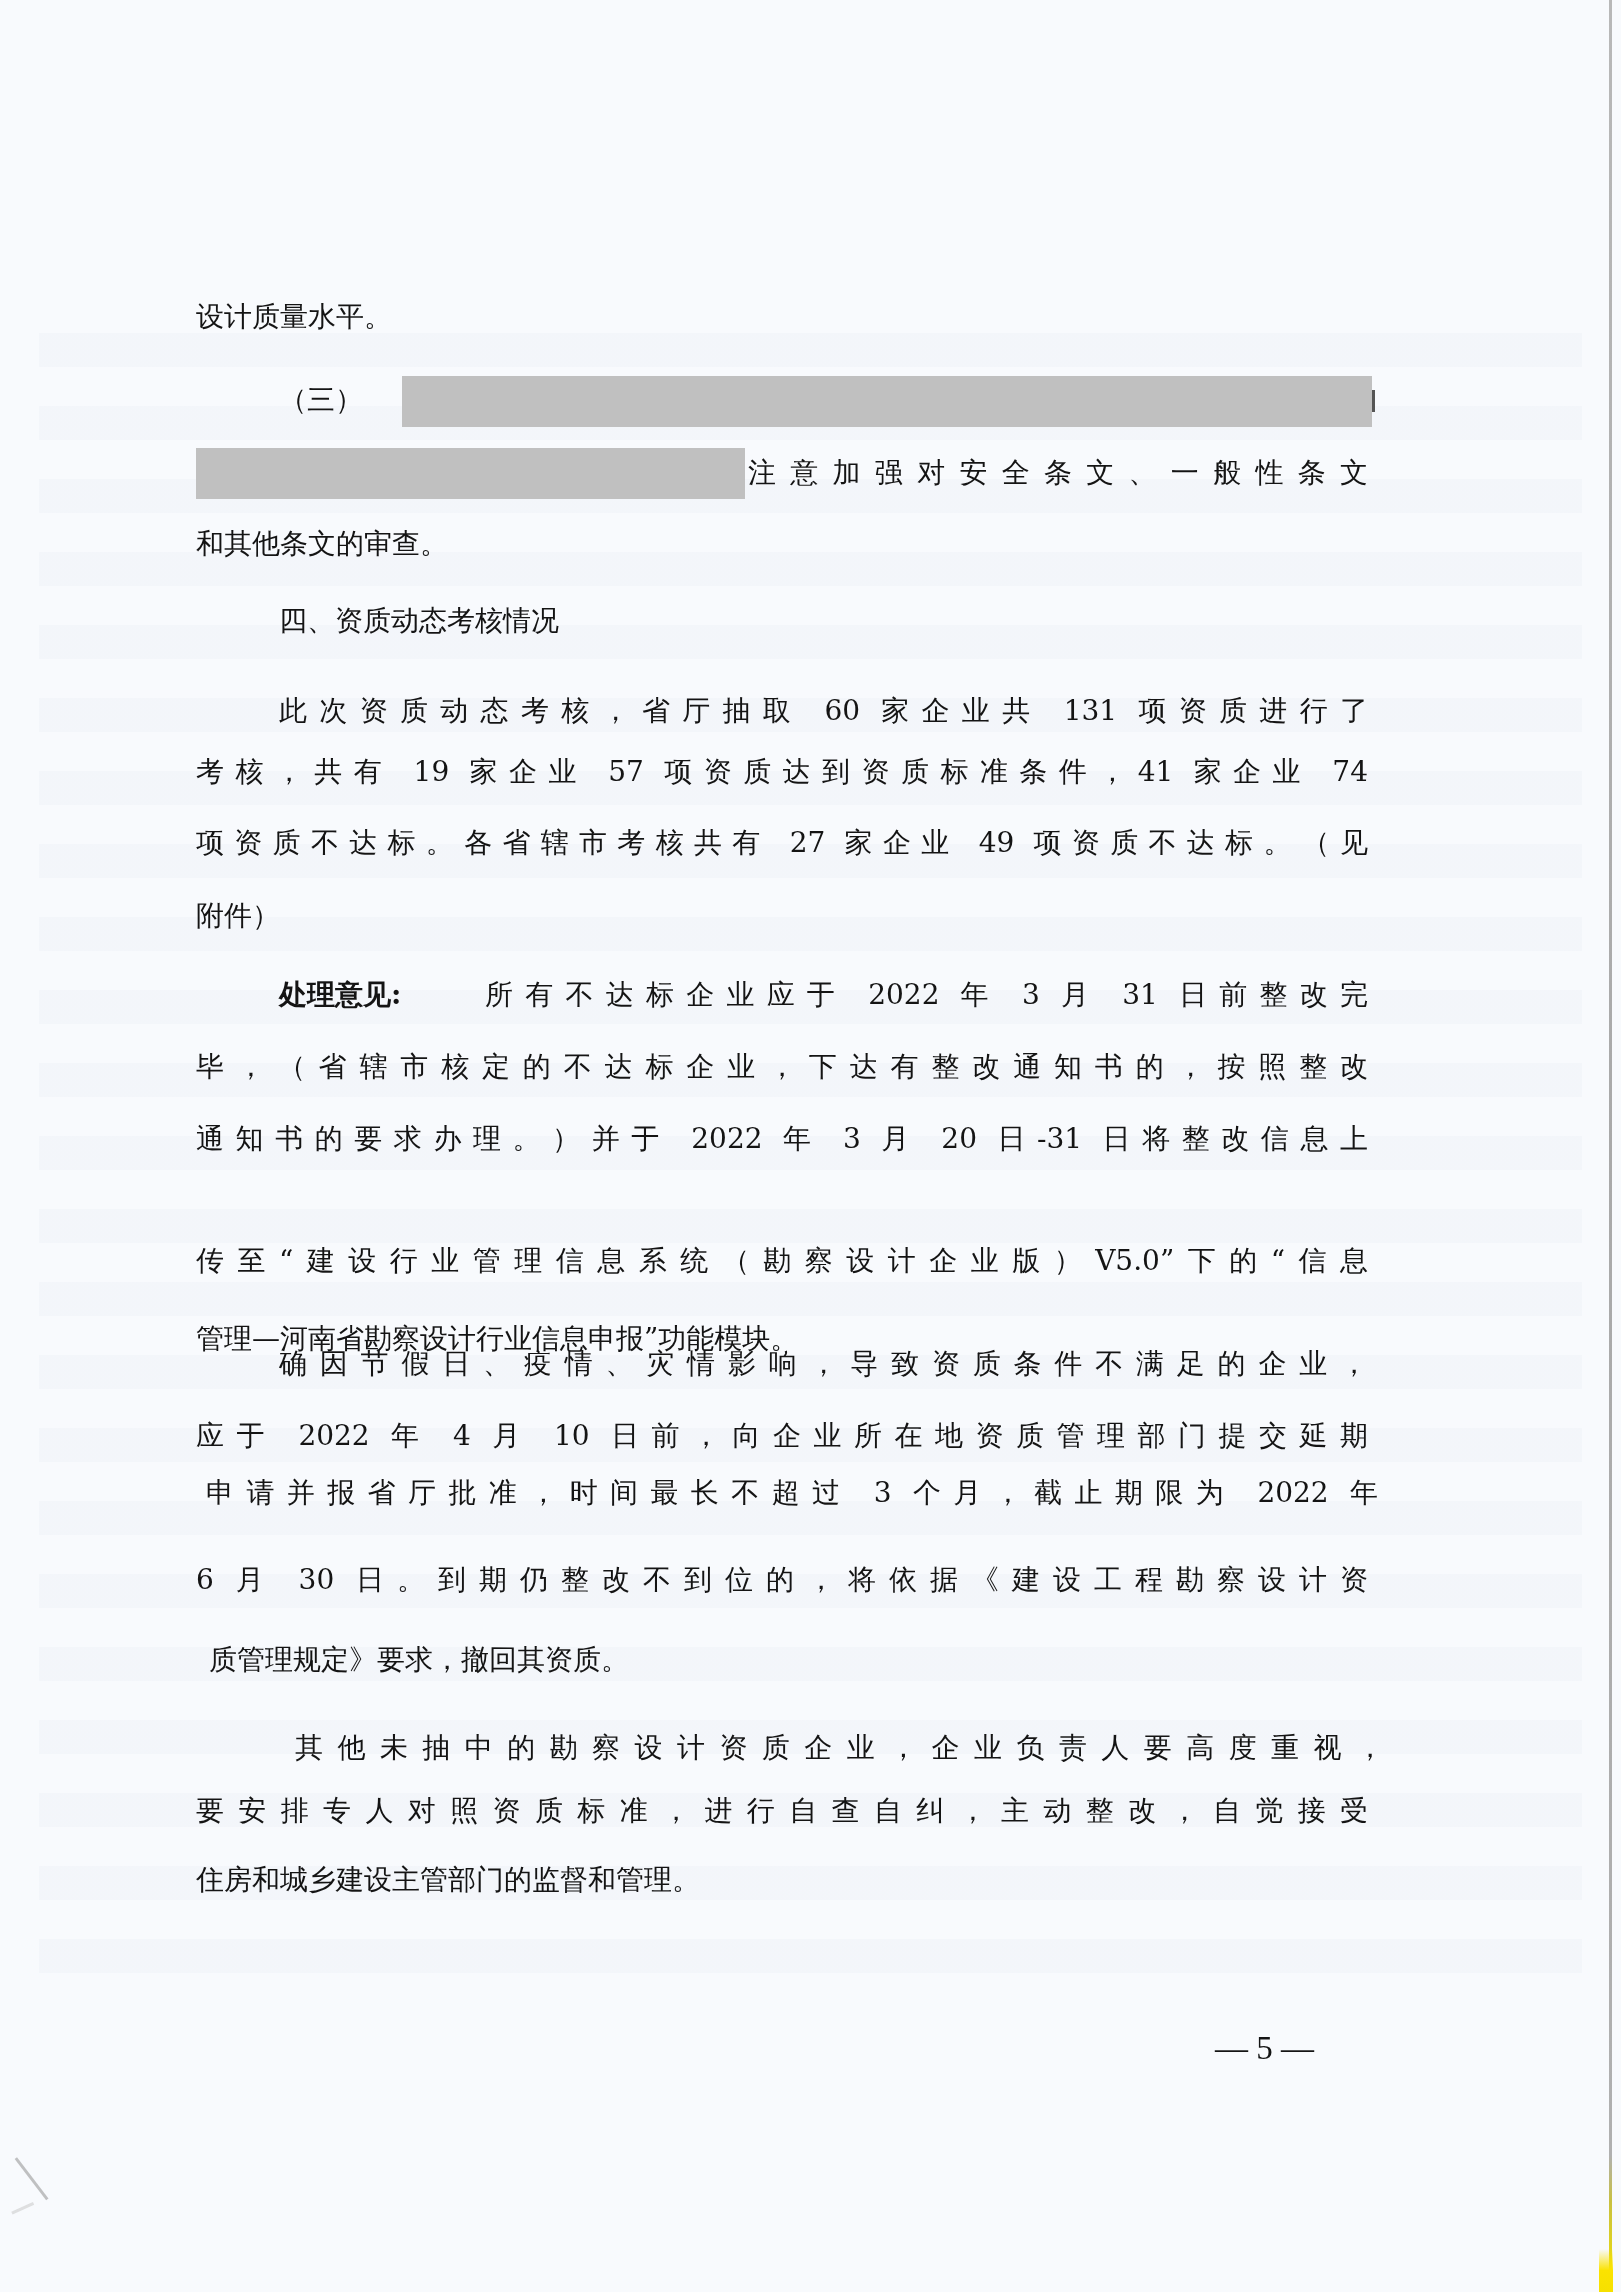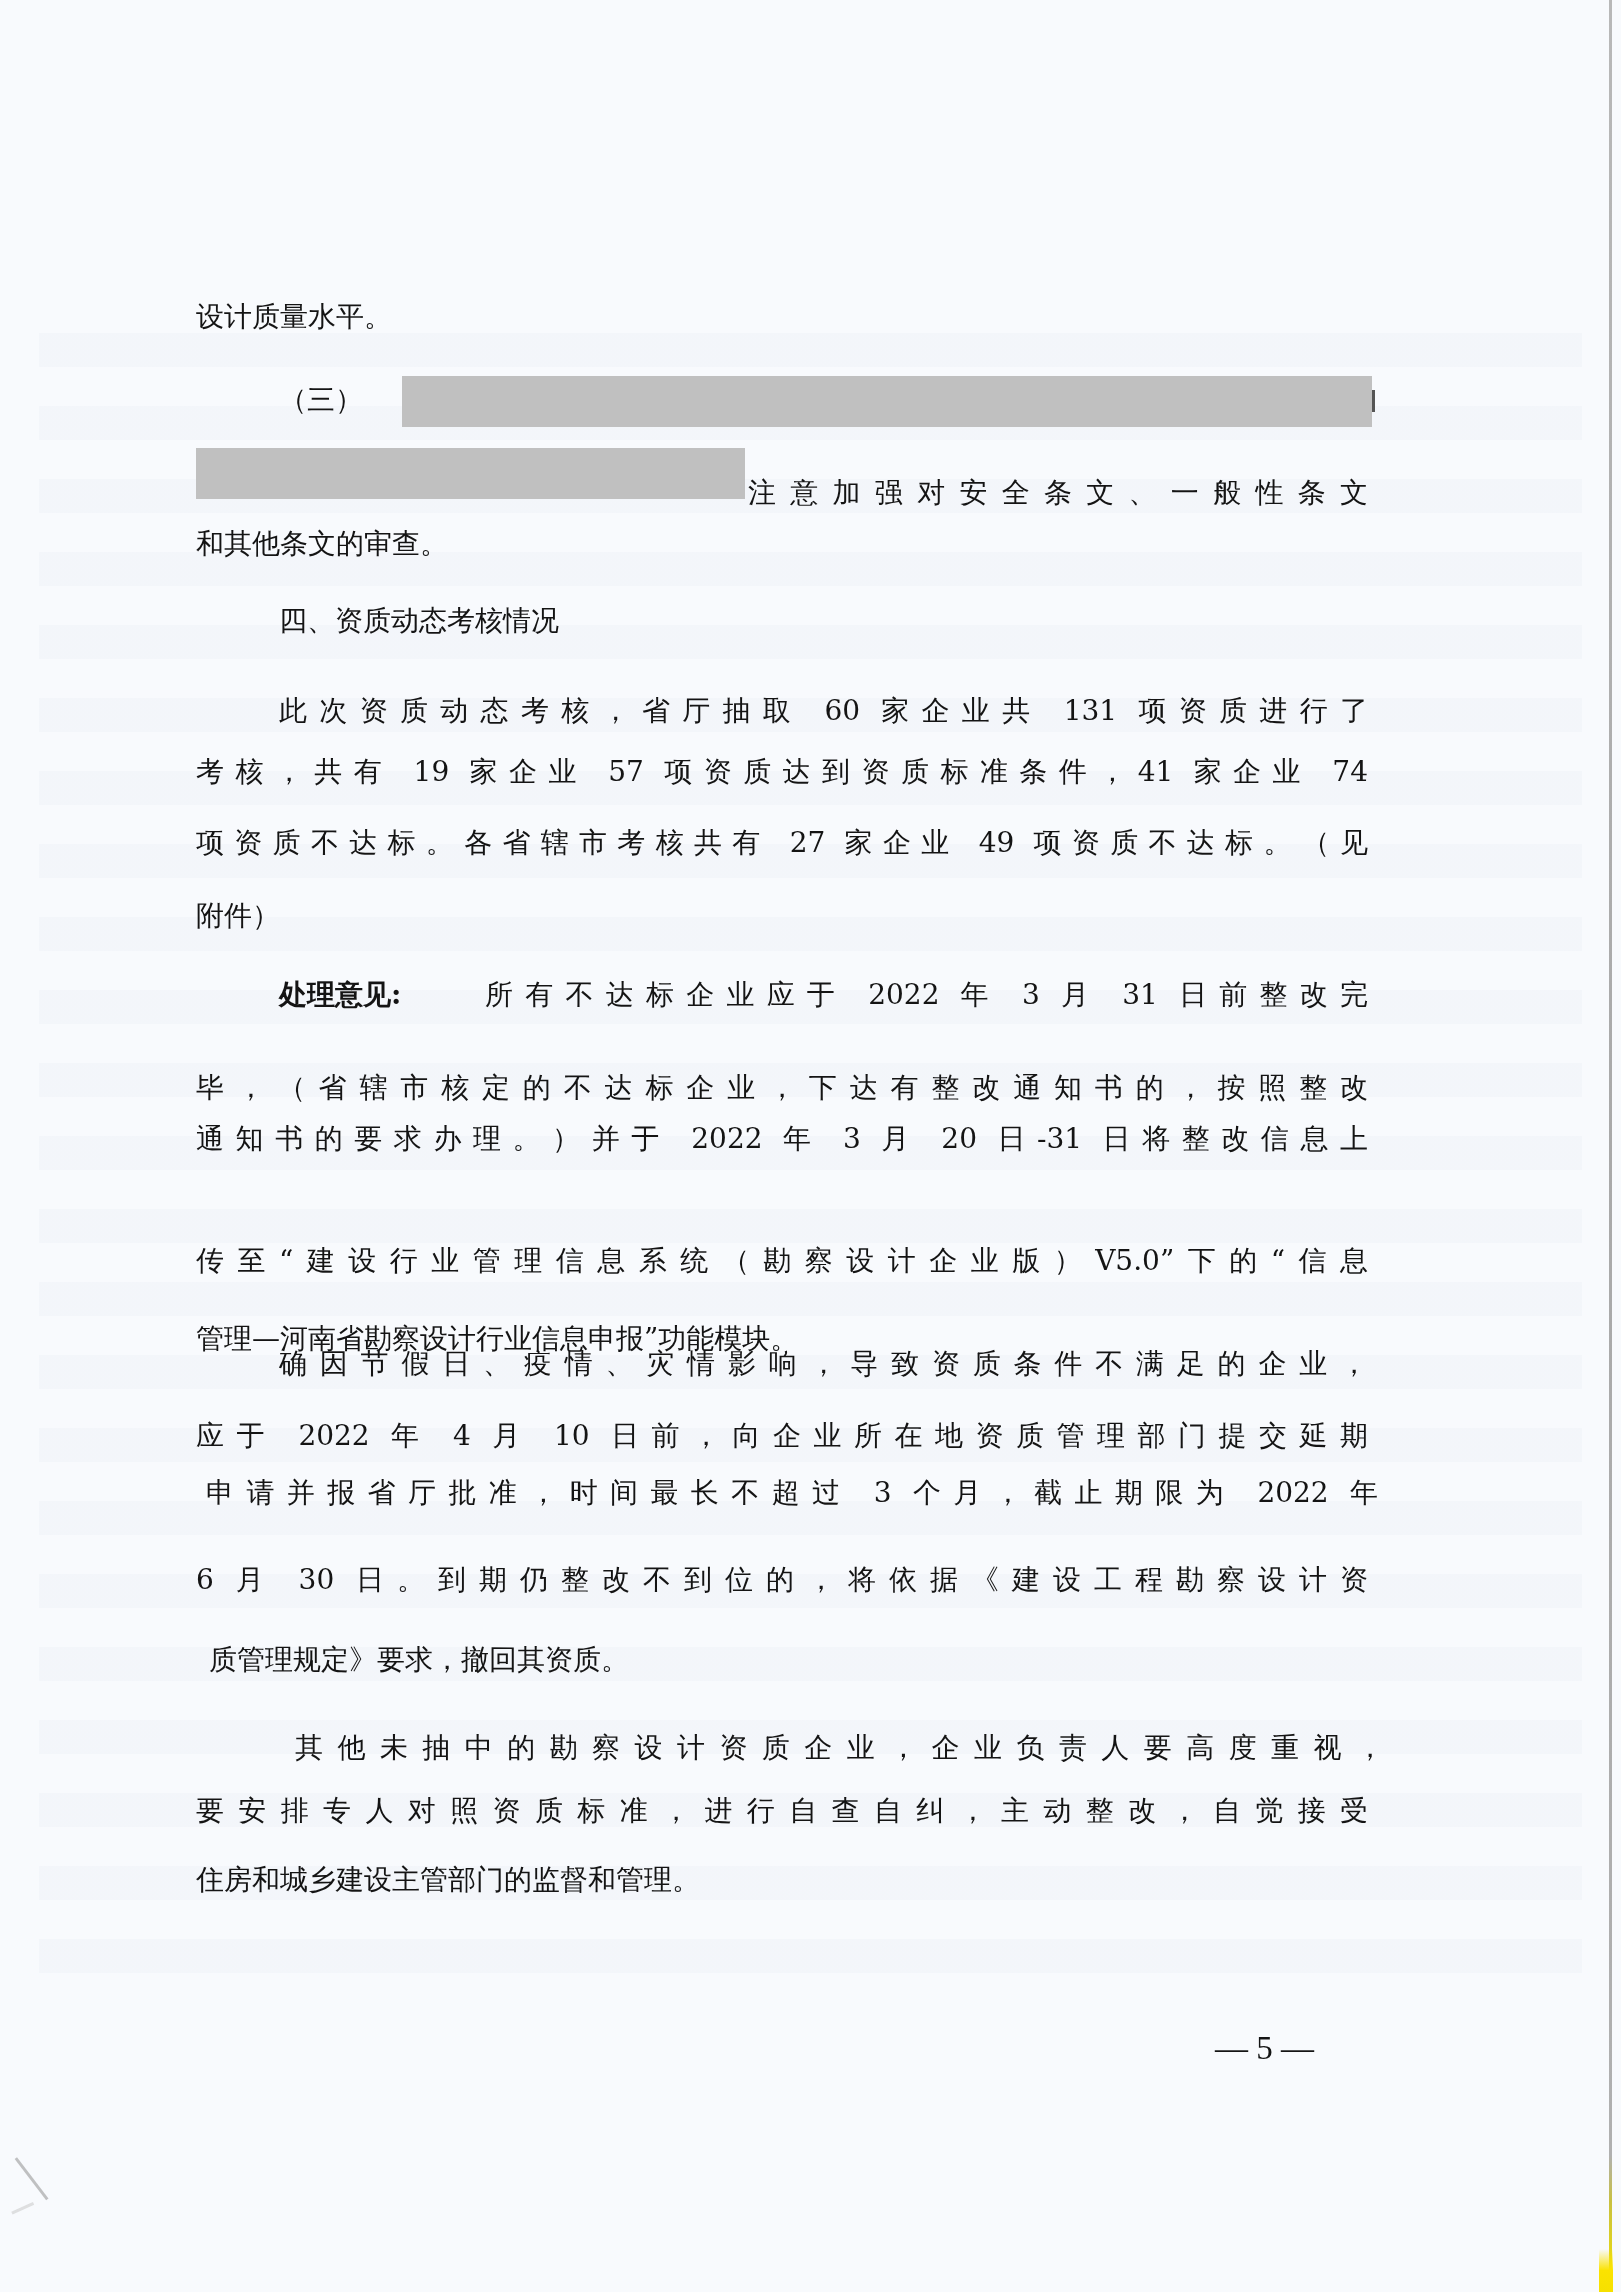--- a/index.html
+++ b/index.html
@@ -58,34 +58,34 @@
   <path d="M6 58 L28 48" stroke="#c4c4c4" stroke-width="3" fill="none" opacity="0.5"></path>
 </svg>
 
 <div class="line last" style="top:292px;">设计质量水平。</div>
 
 <div class="line last" style="top:375px; left:279px; width:127px;">（三）</div>
 <div class="redact" style="left:402px; top:376px; width:970px; height:51px;"></div>
 <div style="position:absolute; left:1372px; top:390px; width:2.9px; height:21.6px; background:#555;"></div>
 
 <div class="redact" style="left:196px; top:448px; width:549px; height:51px;"></div>
-<div class="line" style="top:448px; left:748px; width:620px;margin-top:20px;">注意加强对安全条文、一般性条文</div>
+<div class="line" style="top:448px; left:748px; width:620px;">注意加强对安全条文、一般性条文</div>
 
 <div class="line last" style="top:519px;">和其他条文的审查。</div>
 
 <div class="line heading indent" style="top:596px;">四、资质动态考核情况</div>
 
 <div class="line indent" style="top:674px;margin-top:12px;">此次资质动态考核，省厅抽取 60 家企业共 131 项资质进行了</div>
 <div class="line" style="top:747px;">考核，共有 19 家企业 57 项资质达到资质标准条件，41 家企业 74</div>
 <div class="line" style="top:818px;">项资质不达标。各省辖市考核共有 27 家企业 49 项资质不达标。（见</div>
 <div class="line last" style="top:891px;">附件）</div>
 
 <div class="line last bold" style="top:970px; left:279px; width:196px;">处理意见:</div>
 <div class="line" style="top:970px; left:485px; width:883px;">所有不达标企业应于 2022 年 3 月 31 日前整改完</div>
-<div class="line" style="top:1042px;margin-top:21px;">毕，（省辖市核定的不达标企业，下达有整改通知书的，按照整改</div>
+<div class="line" style="top:1042px;">毕，（省辖市核定的不达标企业，下达有整改通知书的，按照整改</div>
 <div class="line" style="top:1114px;">通知书的要求办理。）并于 2022 年 3 月 20 日-31 日将整改信息上</div>
 <div class="line" style="top:1236px;">传至“建设行业管理信息系统（勘察设计企业版）V5.0”下的“信息</div>
 <div class="line last" style="top:1266px;margin-top:48px;">管理—河南省勘察设计行业信息申报”功能模块。</div>
 
 <div class="line indent" style="top:1339px;">确因节假日、疫情、灾情影响，导致资质条件不满足的企业，</div>
 <div class="line" style="top:1411px;">应于 2022 年 4 月 10 日前，向企业所在地资质管理部门提交延期</div>
 <div class="line" style="top:1468px;margin-left:10px;">申请并报省厅批准，时间最长不超过 3 个月，截止期限为 2022 年</div>
 <div class="line" style="top:1555px;">6 月 30 日。到期仍整改不到位的，将依据《建设工程勘察设计资</div>
 <div class="line last" style="top:1635px;margin-left:13px;">质管理规定》要求，撤回其资质。</div>
 

